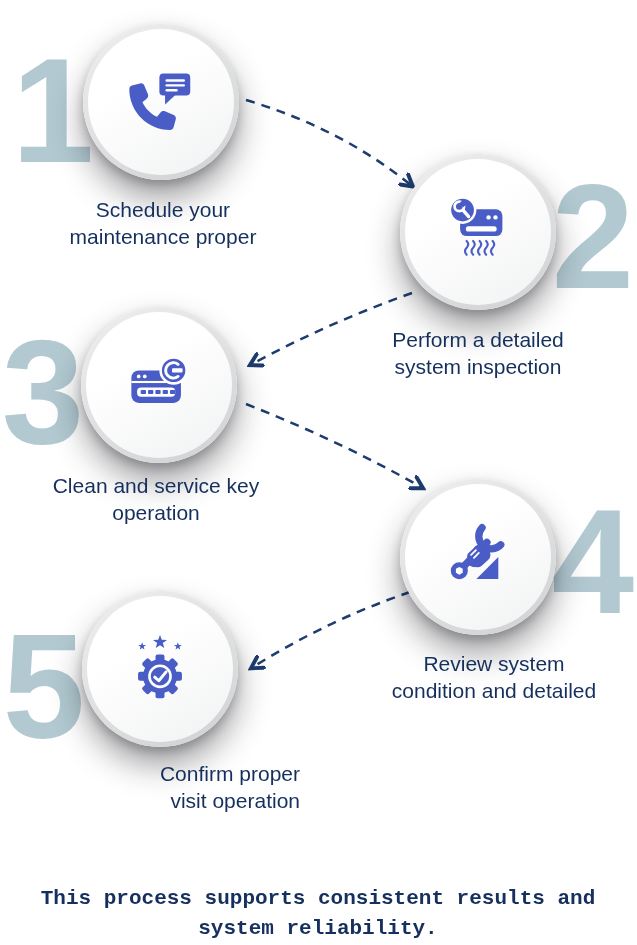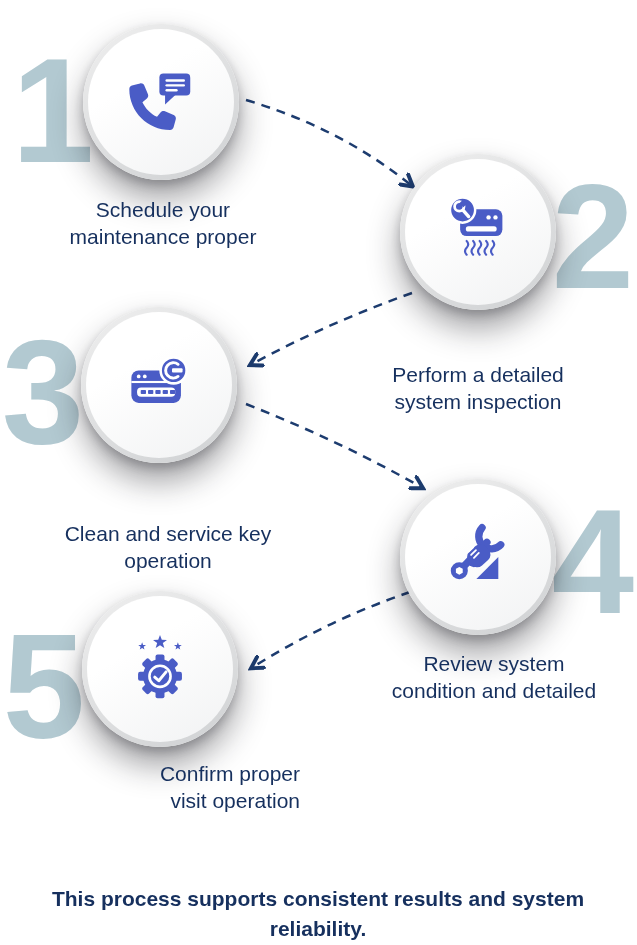--- a/index.html
+++ b/index.html
@@ -50,25 +50,26 @@
     position:absolute;
     left:318px;top:884px;
     transform:translateX(-50%);
     width:600px;
     text-align:center;
     font-size:21px;
     font-weight:700;
     line-height:1.45;
     color:#16305e;
     z-index:4;
+    font-family:Liberation Mono, monospace;
   }
   
   .n1{left:52px;top:111px;}   .c1{left:161px;top:102px;}  .t1{left:163px;top:196px;}
-  .n2{left:592px;top:237px;}  .c2{left:478px;top:232px;}  .t2{left:478px;top:326px;margin-top:35px;}
-  .n3{left:42px;top:392px;}   .c3{left:159px;top:385px;}  .t3{left:168px;top:472px;margin-top:48px;}
+  .n2{left:592px;top:237px;}  .c2{left:478px;top:232px;}  .t2{left:478px;top:326px;}
+  .n3{left:42px;top:392px;}   .c3{left:159px;top:385px;}  .t3{left:156px;top:472px;}
   .n4{left:592px;top:562px;}  .c4{left:478px;top:557px;}  .t4{left:494px;top:650px;}
   .n5{left:43px;top:687px;}   .c5{left:160px;top:669px;}  .t5{left:160px;top:760px;text-align:right;}
 </style>
 </head>
 <body>
 
 <div class="stage">
 
   <div class="big-number n1">1</div>
   <div class="big-number n2">2</div>

